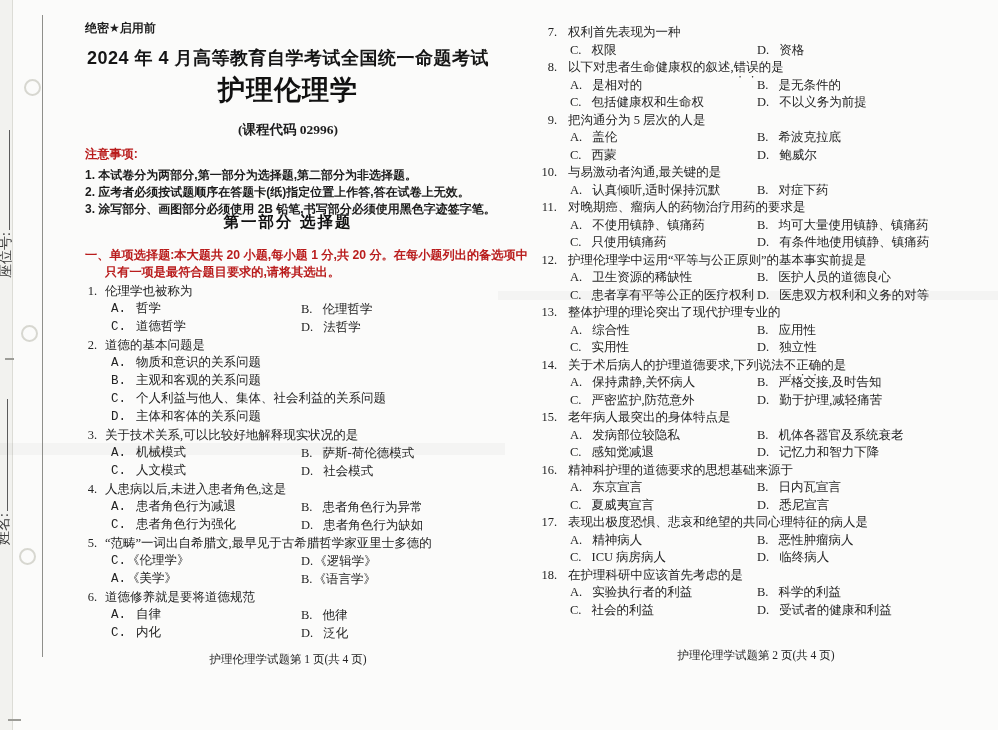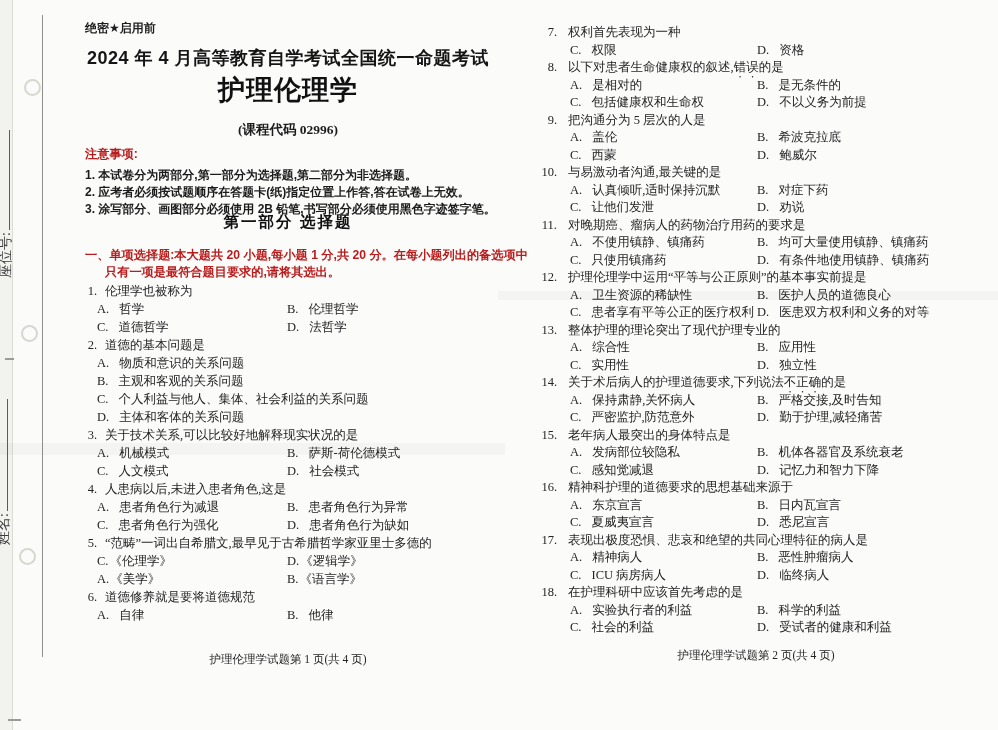--- a/index.html
+++ b/index.html
@@ -54,21 +54,21 @@
   .qlist { position:absolute; left:0; }
   .qlist-1 { top:264px; width:406px; }
   .qlist-2 { top:24px; width:432px; }
   .qrow { white-space:nowrap; font-size:12.5px; color:#242424; }
   .page1 .qrow { height:18px; line-height:18px; }
   .page2 .qrow { height:17.5px; line-height:17.5px; }
   .qnum { display:inline-block; text-align:right; }
   .page1 .qnum { width:12px; margin-right:8px; }
   .page2 .qnum { width:17px; margin-right:11px; }
   .opt { display:inline-block; vertical-align:top; }
-  .page1 .colA { margin-left:12px; width:190px; }
+  .page1 .colA { margin-left:26px; width:190px;font-family:Liberation Mono, monospace; }
   .page2 .colA { margin-left:30px; width:187px; }
   .page1 .colA.single { width:auto; }
   .olabel { margin-right:10px; }
   .olabel.tight { margin-right:1px; }
   .em { -webkit-text-emphasis:filled dot; -webkit-text-emphasis-position:under right;
     text-emphasis:filled dot; text-emphasis-position:under right; }
   .footer { position:absolute; width:100%; text-align:center; font-size:11.5px; color:#242424; }
   .footer-1 { top:634px; }
   .footer-2 { top:648px; }
 </style>
@@ -115,37 +115,37 @@
         <div class="qrow opt-row"><span class="opt colA"><span class="olabel">A.</span><span class="otext">机械模式</span></span><span class="opt colB"><span class="olabel">B.</span><span class="otext">萨斯-荷伦德模式</span></span></div>
         <div class="qrow opt-row"><span class="opt colA"><span class="olabel">C.</span><span class="otext">人文模式</span></span><span class="opt colB"><span class="olabel">D.</span><span class="otext">社会模式</span></span></div>
         <div class="qrow stem-row"><span class="qnum">4.</span><span class="qstem">人患病以后,未进入患者角色,这是</span></div>
         <div class="qrow opt-row"><span class="opt colA"><span class="olabel">A.</span><span class="otext">患者角色行为减退</span></span><span class="opt colB"><span class="olabel">B.</span><span class="otext">患者角色行为异常</span></span></div>
         <div class="qrow opt-row"><span class="opt colA"><span class="olabel">C.</span><span class="otext">患者角色行为强化</span></span><span class="opt colB"><span class="olabel">D.</span><span class="otext">患者角色行为缺如</span></span></div>
         <div class="qrow stem-row"><span class="qnum">5.</span><span class="qstem">“范畴”一词出自希腊文,最早见于古希腊哲学家亚里士多德的</span></div>
         <div class="qrow opt-row"><span class="opt colA"><span class="olabel tight">C.</span><span class="otext">《伦理学》</span></span><span class="opt colB"><span class="olabel tight">D.</span><span class="otext">《逻辑学》</span></span></div>
         <div class="qrow opt-row"><span class="opt colA"><span class="olabel tight">A.</span><span class="otext">《美学》</span></span><span class="opt colB"><span class="olabel tight">B.</span><span class="otext">《语言学》</span></span></div>
         <div class="qrow stem-row"><span class="qnum">6.</span><span class="qstem">道德修养就是要将道德规范</span></div>
         <div class="qrow opt-row"><span class="opt colA"><span class="olabel">A.</span><span class="otext">自律</span></span><span class="opt colB"><span class="olabel">B.</span><span class="otext">他律</span></span></div>
+        <div class="qrow opt-row"><span class="opt colA"><span class="olabel">C.</span><span class="otext">内化</span></span><span class="opt colB"><span class="olabel">D.</span><span class="otext">泛化</span></span></div>
       </div>
     <div class="footer footer-1">护理伦理学试题第 1 页(共 4 页)</div>
   </div>
 
   <div class="page page2">
     <div class="qlist qlist-2" id="qlist2">
         <div class="qrow stem-row"><span class="qnum">7.</span><span class="qstem">权利首先表现为一种</span></div>
         <div class="qrow opt-row"><span class="opt colA"><span class="olabel">C.</span><span class="otext">权限</span></span><span class="opt colB"><span class="olabel">D.</span><span class="otext">资格</span></span></div>
         <div class="qrow stem-row"><span class="qnum">8.</span><span class="qstem">以下对患者生命健康权的叙述,<span class="em">错误</span>的是</span></div>
         <div class="qrow opt-row"><span class="opt colA"><span class="olabel">A.</span><span class="otext">是相对的</span></span><span class="opt colB"><span class="olabel">B.</span><span class="otext">是无条件的</span></span></div>
         <div class="qrow opt-row"><span class="opt colA"><span class="olabel">C.</span><span class="otext">包括健康权和生命权</span></span><span class="opt colB"><span class="olabel">D.</span><span class="otext">不以义务为前提</span></span></div>
         <div class="qrow stem-row"><span class="qnum">9.</span><span class="qstem">把沟通分为 5 层次的人是</span></div>
         <div class="qrow opt-row"><span class="opt colA"><span class="olabel">A.</span><span class="otext">盖伦</span></span><span class="opt colB"><span class="olabel">B.</span><span class="otext">希波克拉底</span></span></div>
         <div class="qrow opt-row"><span class="opt colA"><span class="olabel">C.</span><span class="otext">西蒙</span></span><span class="opt colB"><span class="olabel">D.</span><span class="otext">鲍威尔</span></span></div>
         <div class="qrow stem-row"><span class="qnum">10.</span><span class="qstem">与易激动者沟通,最关键的是</span></div>
         <div class="qrow opt-row"><span class="opt colA"><span class="olabel">A.</span><span class="otext">认真倾听,适时保持沉默</span></span><span class="opt colB"><span class="olabel">B.</span><span class="otext">对症下药</span></span></div>
-        <div class="qrow opt-row"><span class="opt colA"><span class="olabel">C.</span><span class="otext">让他们发泄</span></span><span class="opt colB"><span class="olabel">D.</span><span class="otext">劝说</span></span></div>
         <div class="qrow stem-row"><span class="qnum">11.</span><span class="qstem">对晚期癌、瘤病人的药物治疗用药的要求是</span></div>
         <div class="qrow opt-row"><span class="opt colA"><span class="olabel">A.</span><span class="otext">不使用镇静、镇痛药</span></span><span class="opt colB"><span class="olabel">B.</span><span class="otext">均可大量使用镇静、镇痛药</span></span></div>
         <div class="qrow opt-row"><span class="opt colA"><span class="olabel">C.</span><span class="otext">只使用镇痛药</span></span><span class="opt colB"><span class="olabel">D.</span><span class="otext">有条件地使用镇静、镇痛药</span></span></div>
         <div class="qrow stem-row"><span class="qnum">12.</span><span class="qstem">护理伦理学中运用“平等与公正原则”的基本事实前提是</span></div>
         <div class="qrow opt-row"><span class="opt colA"><span class="olabel">A.</span><span class="otext">卫生资源的稀缺性</span></span><span class="opt colB"><span class="olabel">B.</span><span class="otext">医护人员的道德良心</span></span></div>
         <div class="qrow opt-row"><span class="opt colA"><span class="olabel">C.</span><span class="otext">患者享有平等公正的医疗权利</span></span><span class="opt colB"><span class="olabel">D.</span><span class="otext">医患双方权利和义务的对等</span></span></div>
         <div class="qrow stem-row"><span class="qnum">13.</span><span class="qstem">整体护理的理论突出了现代护理专业的</span></div>
         <div class="qrow opt-row"><span class="opt colA"><span class="olabel">A.</span><span class="otext">综合性</span></span><span class="opt colB"><span class="olabel">B.</span><span class="otext">应用性</span></span></div>
         <div class="qrow opt-row"><span class="opt colA"><span class="olabel">C.</span><span class="otext">实用性</span></span><span class="opt colB"><span class="olabel">D.</span><span class="otext">独立性</span></span></div>
         <div class="qrow stem-row"><span class="qnum">14.</span><span class="qstem">关于术后病人的护理道德要求,下列说法<span class="em">不正确</span>的是</span></div>

